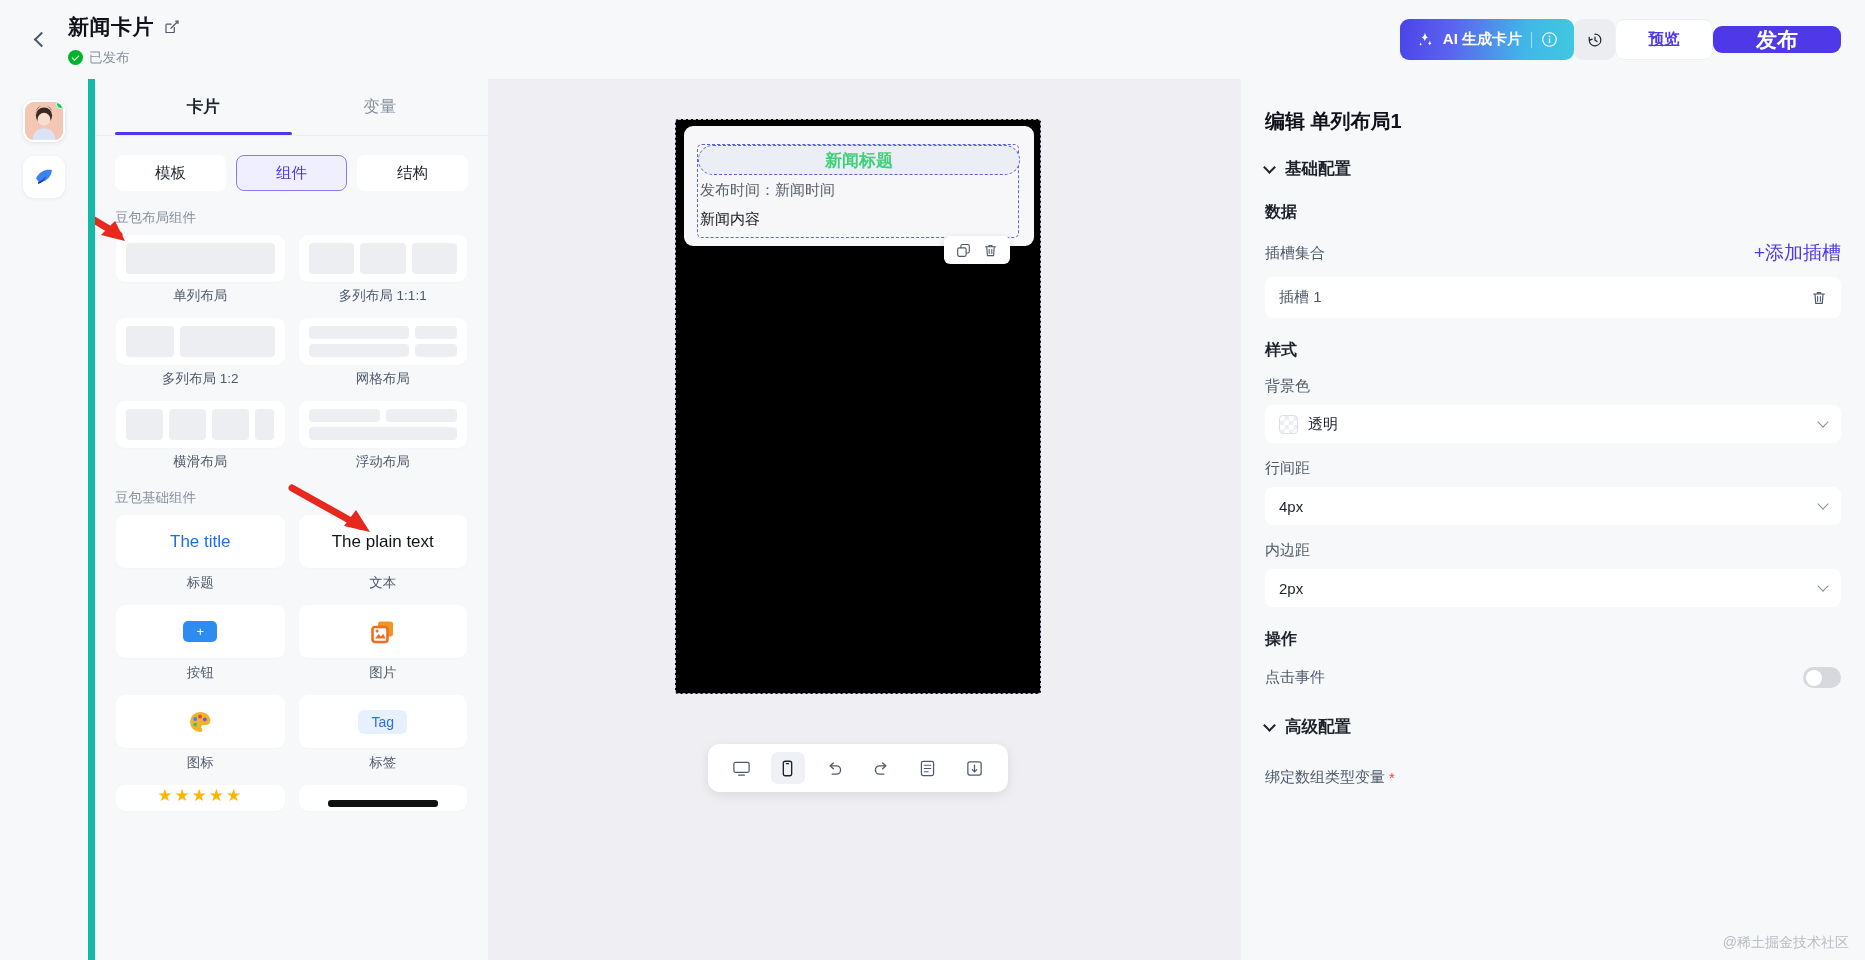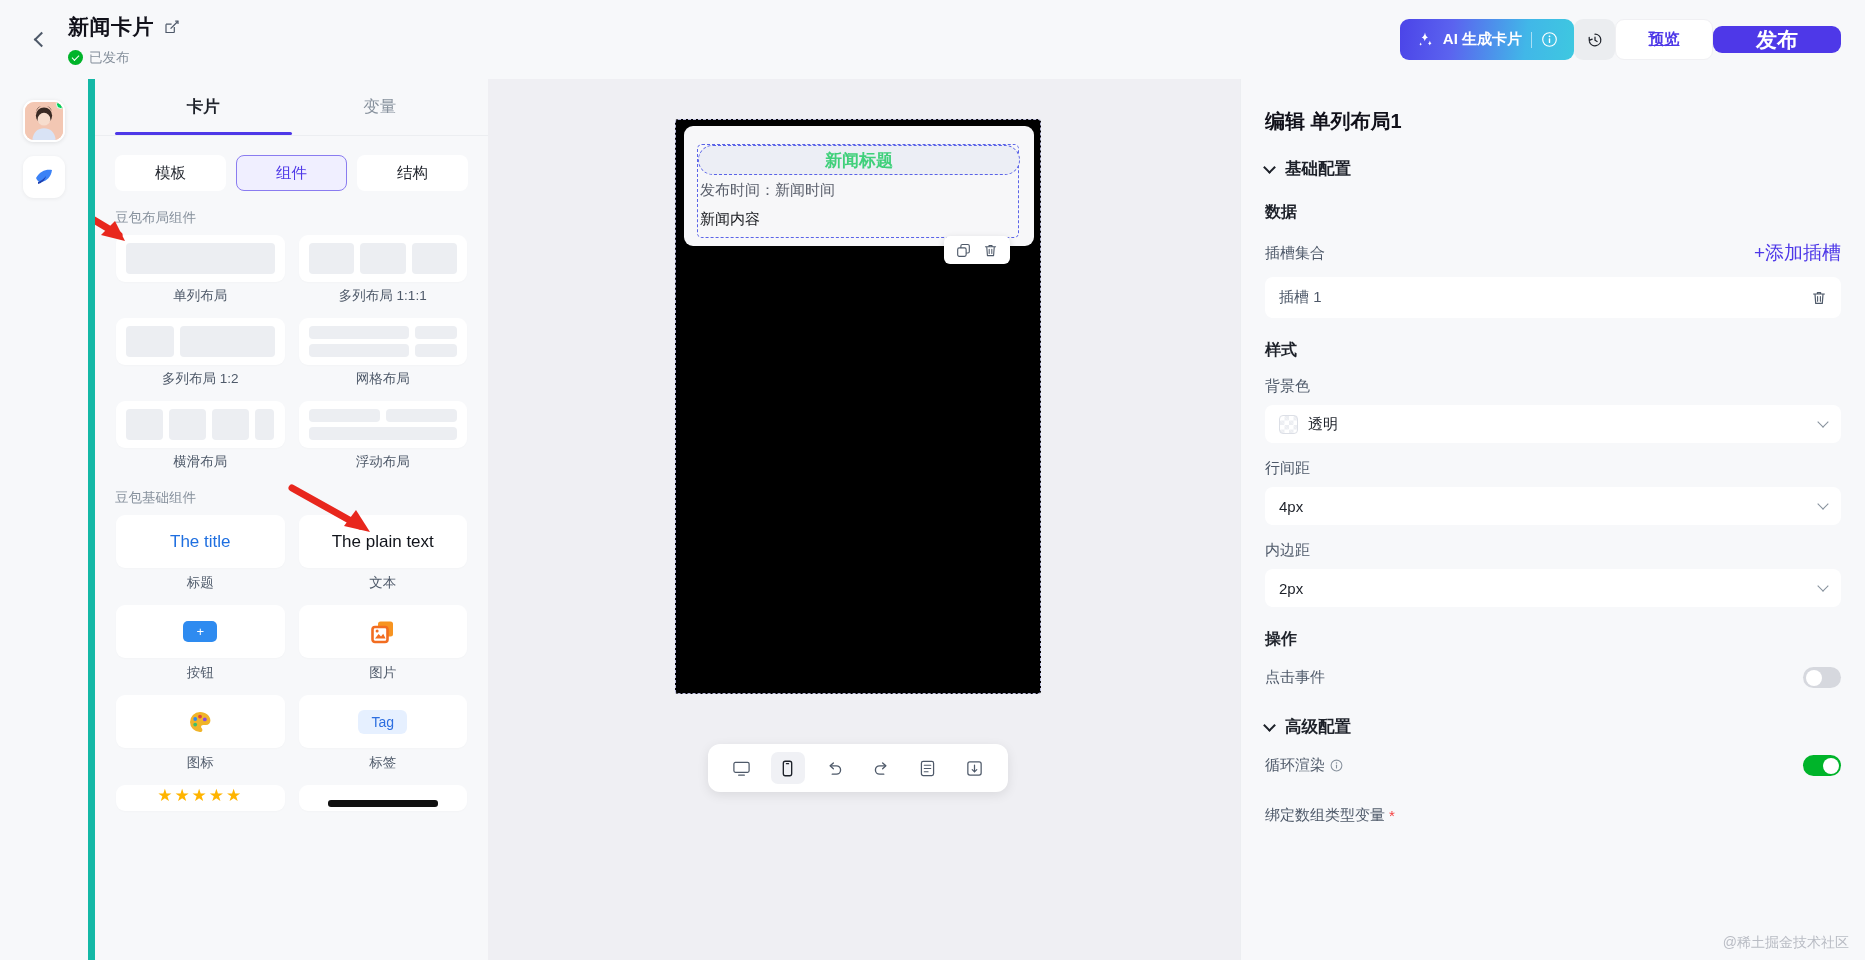--- a/index.html
+++ b/index.html
@@ -610,33 +610,20 @@
       <span class="toggle">
           <span class="knob"></span>
         </span>
     </div>
 
     <div class="rp-collapse" style="margin-top:28px;">
       <span class="chev"></span>
       <span class="rp-collapse-label">高级配置</span>
     </div>
 
-    <div class="rp-row">
-      <span class="rp-field-label" style="margin-top:0">
-        <span>循环渲染</span>
-        <svg class="info-sm" viewBox="0 0 14 14">
-          <circle cx="7" cy="7" r="5.8" stroke="#86909c" stroke-width="1.1" fill="none"></circle>
-          <circle cx="7" cy="4.4" r=".8" fill="#86909c"></circle>
-          <rect x="6.4" y="6" width="1.2" height="4.2" rx=".6" fill="#86909c"></rect>
-        </svg>
-      </span>
-      <span class="toggle on">
-          <span class="knob"></span>
-        </span>
-    </div>
 
     <div class="rp-field-label" style="margin-top:30px;">
       <span>绑定数组类型变量</span>
       <span class="req-star">*</span>
     </div>
 
     <div class="watermark">@稀土掘金技术社区</div>
   </div>
 
 </div>

